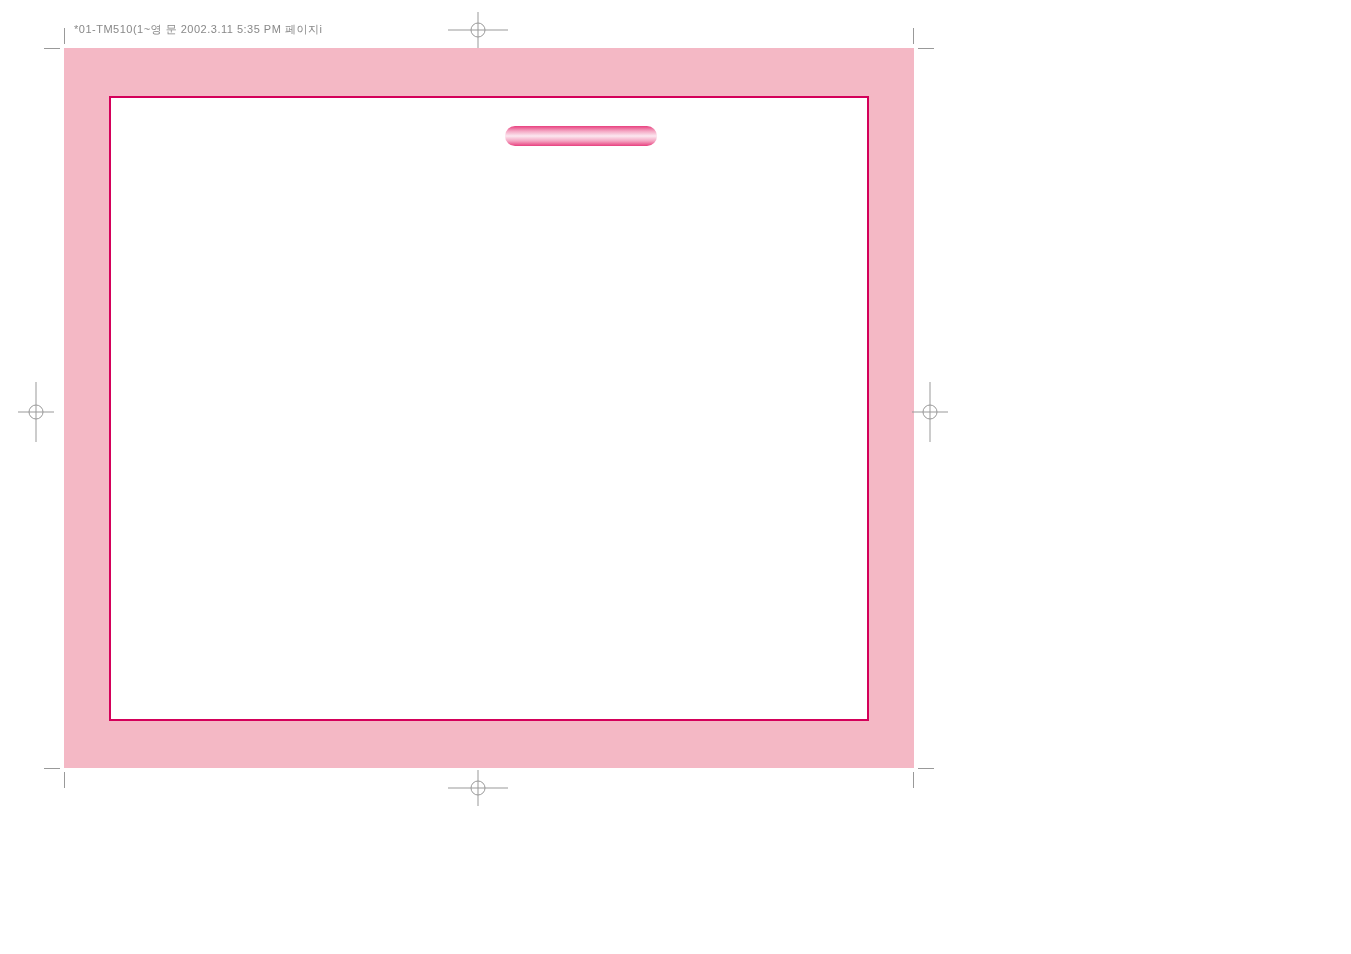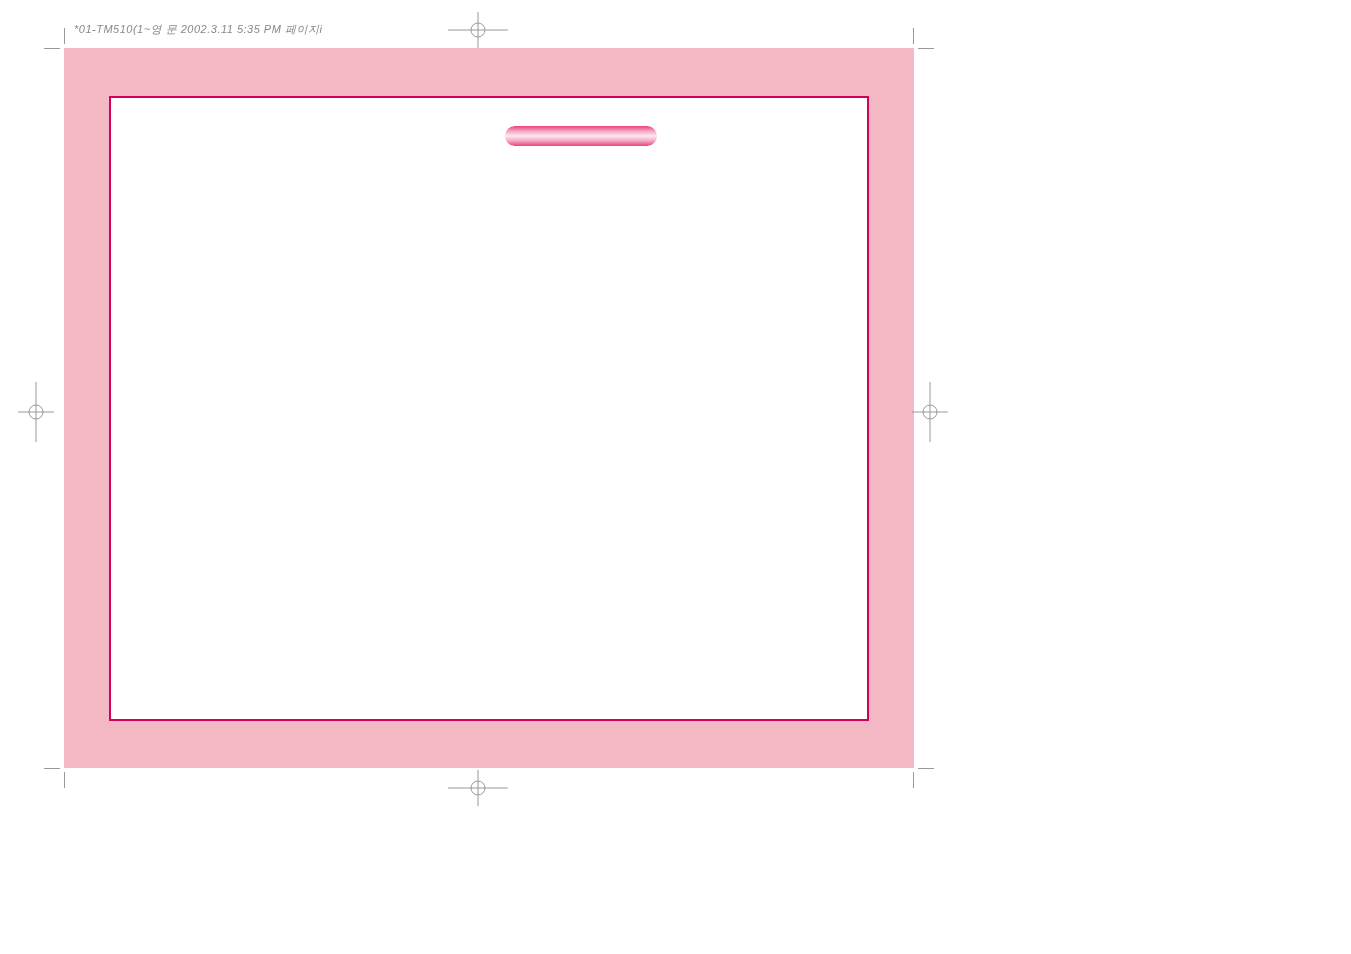--- a/index.html
+++ b/index.html
@@ -16,21 +16,20 @@
       font-family: Arial, sans-serif;
     }
     
     .header-text {
       position: absolute;
       top: 22px;
       left: 74px;
       font-size: 11px;
       color: #888;
       letter-spacing: 0.5px;
-      font-style: italic;
     }
     
     .outer-pink-frame {
       position: absolute;
       top: 48px;
       left: 64px;
       width: 850px;
       height: 720px;
       background: #f4b8c5;
     }

